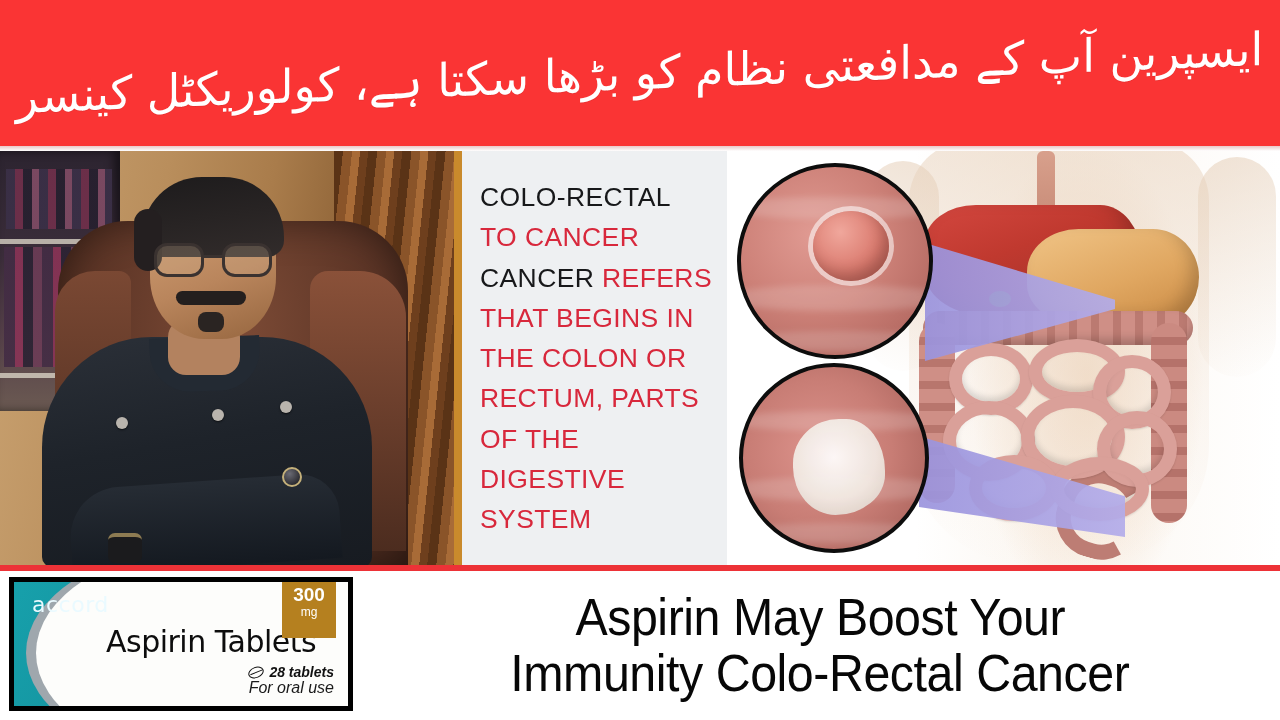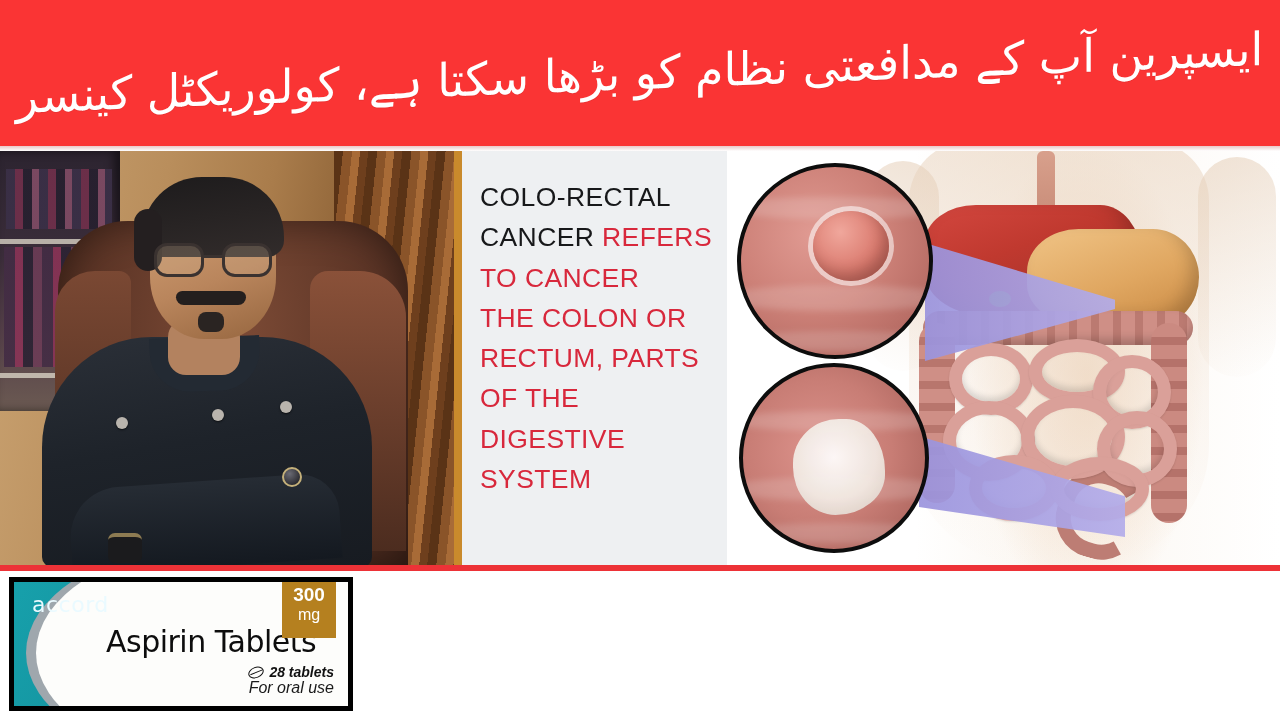--- a/index.html
+++ b/index.html
@@ -331,21 +331,21 @@
     color:#0d0d0d; font-size:30px; font-weight:400;
     font-family:"DejaVu Sans", sans-serif; letter-spacing:-.5px;
   }
   .pack-dose {
     position:absolute; right:12px; top:0; width:54px; height:56px;
     background:#b5801f; color:#fff;
     display:flex; flex-direction:column; align-items:center; justify-content:flex-start;
     padding-top:3px;
   }
   .pack-dose .n { font-size:19px; font-weight:700; line-height:1; }
-  .pack-dose .u { font-size:16px; line-height:1.4; }
+  .pack-dose .u { font-size:12px; line-height:1.4; }
   .pack-count {
     position:absolute; right:14px; bottom:26px;
     font-size:14px; font-weight:700; font-style:italic; color:#111;
     display:flex; align-items:center; gap:5px;
   }
   .pill-glyph {
     display:inline-block; width:16px; height:11px;
     border:1.6px solid #111; border-radius:50%;
     transform:rotate(-22deg);
     position:relative;
@@ -408,22 +408,23 @@
     <div class="ph-mous"></div>
     <div class="ph-goatee"></div>
     <div class="ph-arm"></div>
     <div class="ph-watch"></div>
     <div class="ph-ring"></div>
     <div class="ph-edge-r"></div>
   </div>
 
   <div class="textpanel">
     <div class="tp-line tp-head">COLO-RECTAL</div>
+    <div class="tp-line">TO CANCER</div>
     <div class="tp-line"><span class="tp-head">CANCER </span><span>REFERS</span></div>
-    <div class="tp-line">TO CANCER</div>
+    <div class="tp-line">THAT BEGINS IN</div>
     <div class="tp-line">THE COLON OR</div>
     <div class="tp-line">RECTUM, PARTS</div>
     <div class="tp-line">OF THE</div>
     <div class="tp-line">DIGESTIVE</div>
     <div class="tp-line">SYSTEM</div>
   </div>
 
   <div class="medical">
     <div class="torso"></div>
     <div class="torso-outline"></div>
@@ -483,13 +484,17 @@
         <span class="u">mg</span>
       </div>
       <div class="pack-count">
         <span class="pill-glyph"></span>
         <span>28 tablets</span>
       </div>
       <div class="pack-oral">For oral use</div>
     </div>
   </div>
 
+  <div class="headline">
+    <div class="hl-line">Aspirin May Boost Your</div>
+    <div class="hl-line">Immunity Colo-Rectal Cancer</div>
+  </div>
 </div>
 
 </body></html>

